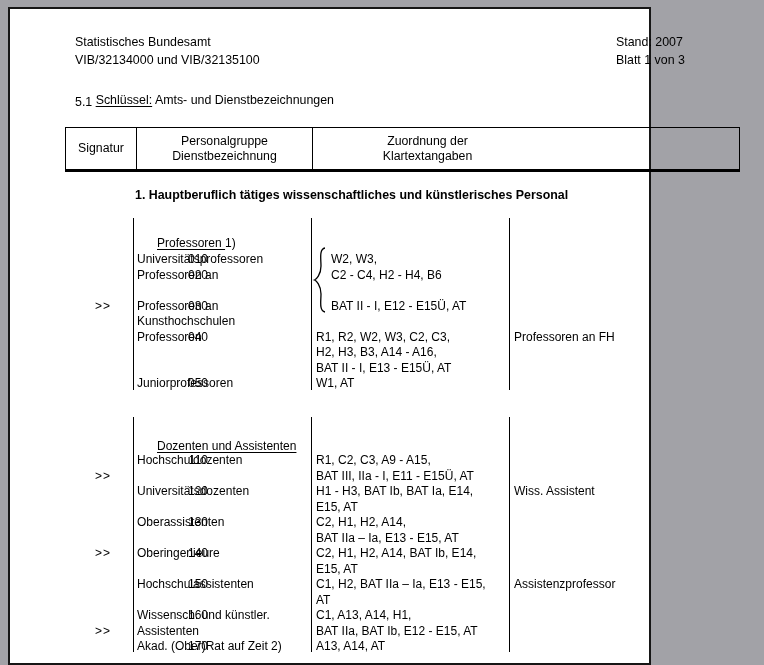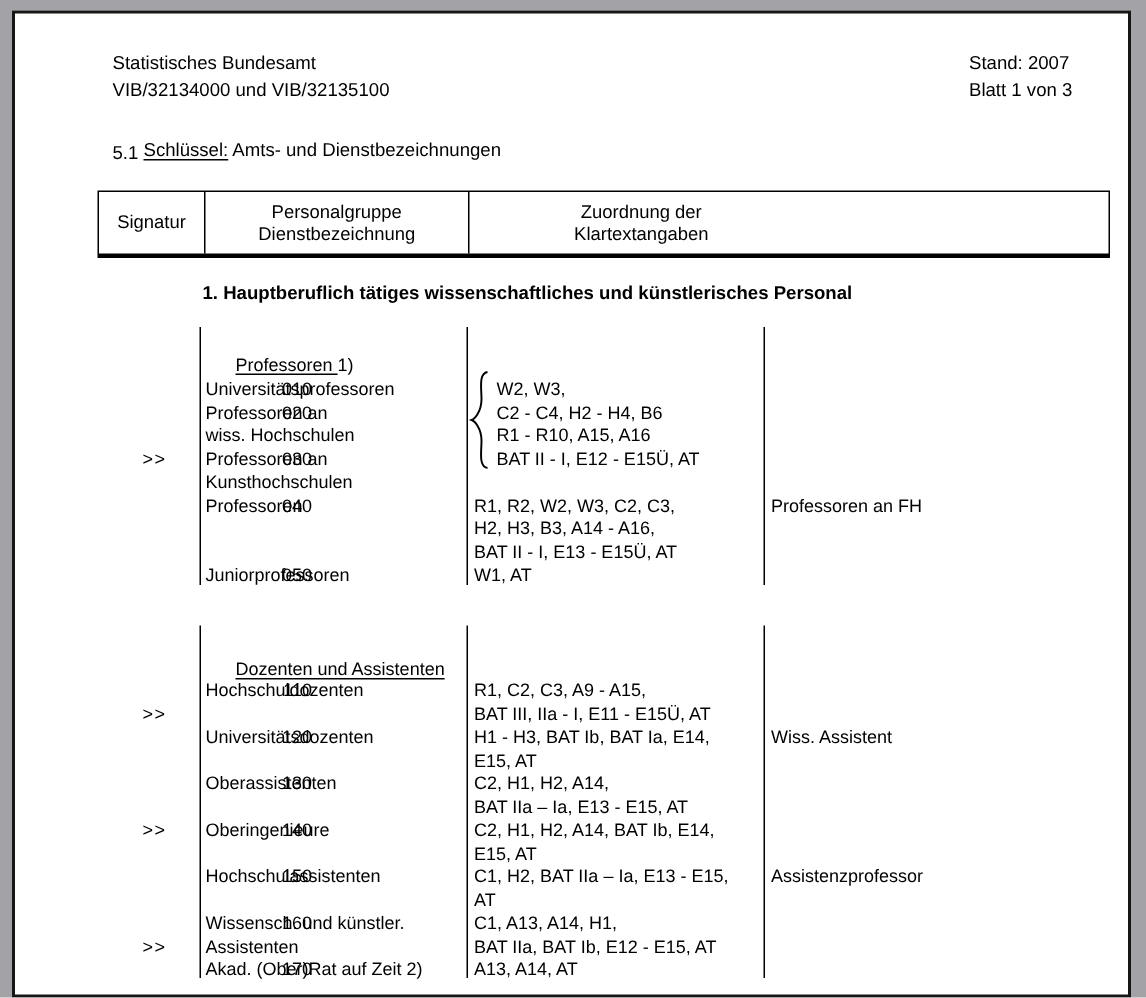--- a/index.html
+++ b/index.html
@@ -3,21 +3,21 @@
 <meta charset="utf-8">
 <style>
   html,body{margin:0;padding:0;}
   .viewport{
     position:relative;width:764px;height:665px;overflow:hidden;
     background:#a2a2a7;
     font-family:"Liberation Sans", sans-serif;
     color:#000;
   }
   .page{
-    position:absolute;left:8px;top:7px;width:746px;height:658px;
+    position:absolute;left:8px;top:7px;width:643px;height:658px;
     background:#ffffff;border:2px solid #161616;box-sizing:border-box;
   }
   .abs{position:absolute;}
   .hline{font-size:12.4px;line-height:17.5px;white-space:pre;}
   .keyline{font-size:12.4px;white-space:pre;}
   .u{text-decoration:underline;text-underline-offset:2px;}
   .keynum{font-size:12.4px;}
   
   .thead{
     left:55px;top:118px;width:673px;height:41px;
@@ -50,21 +50,21 @@
 </head>
 <body>
 
 <div class="viewport">
   <div class="page">
 
     <div class="abs" style="left:65px;top:25px;">
       <div class="hline">Statistisches Bundesamt</div>
       <div class="hline">VIB/32134000 und VIB/32135100</div>
     </div>
-    <div class="abs" style="left:606px;top:25px;margin-left:30px;">
+    <div class="abs" style="left:606px;top:25px;">
       <div class="hline">Stand: 2007</div>
       <div class="hline">Blatt 1 von 3</div>
     </div>
 
     <div class="abs keyline" style="left:65px;top:70px;">
       <span class="u">Schlüssel:</span><span> Amts- und Dienstbezeichnungen</span>
     </div>
     <div class="abs keynum" style="left:65px;top:86px;">5.1</div>
 
     <div class="abs thead">
@@ -103,24 +103,20 @@
         <div class="bodyline" style="top: 0px; padding-left: 40px;">
           <span class="lsig">010</span>
           <span class="lname">Universitätsprofessoren</span>
           <span class="lbes braced">W2, W3,</span>
         </div>
         <div class="bodyline" style="top: 15.5px;">
           <span class="lsig">020</span>
           <span class="lname">Professoren an</span>
           <span class="lbes braced">C2 - C4, H2 - H4, B6</span>
         </div>
-        <div class="bodyline" style="top: 31px;">
-          <span class="lname">wiss. Hochschulen</span>
-          <span class="lbes braced">R1 - R10, A15, A16</span>
-        </div>
         <div class="bodyline" style="top: 46.5px;">
           <span class="lm">&gt;&gt;</span>
           <span class="lsig">030</span>
           <span class="lname">Professoren an</span>
           <span class="lbes braced">BAT II - I, E12 - E15Ü, AT</span>
         </div>
         <div class="bodyline" style="top: 62px;">
           <span class="lname">Kunsthochschulen</span>
         </div>
         <div class="bodyline" style="top: 77.5px;">

